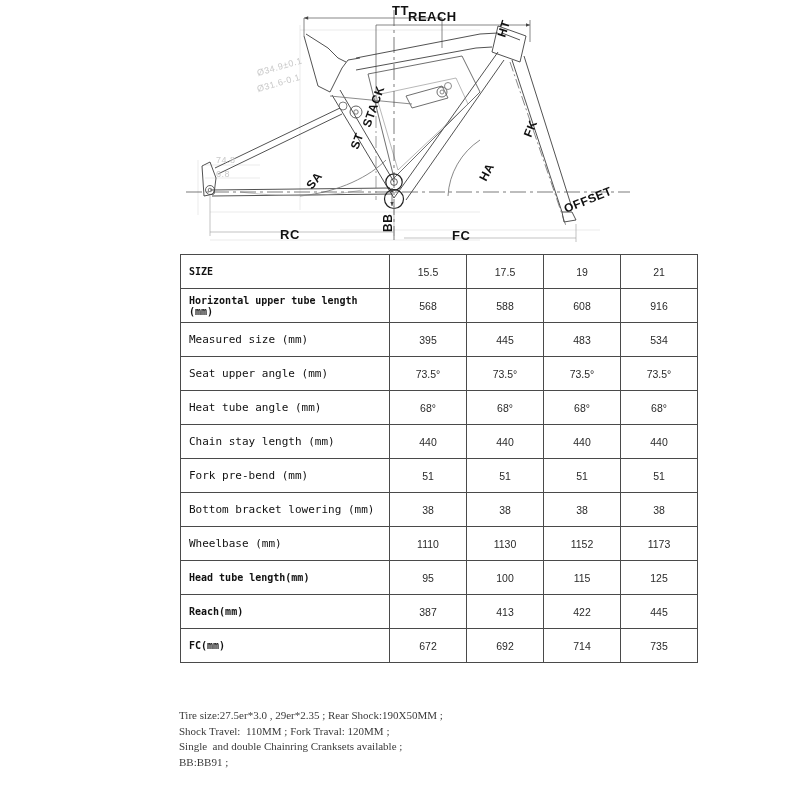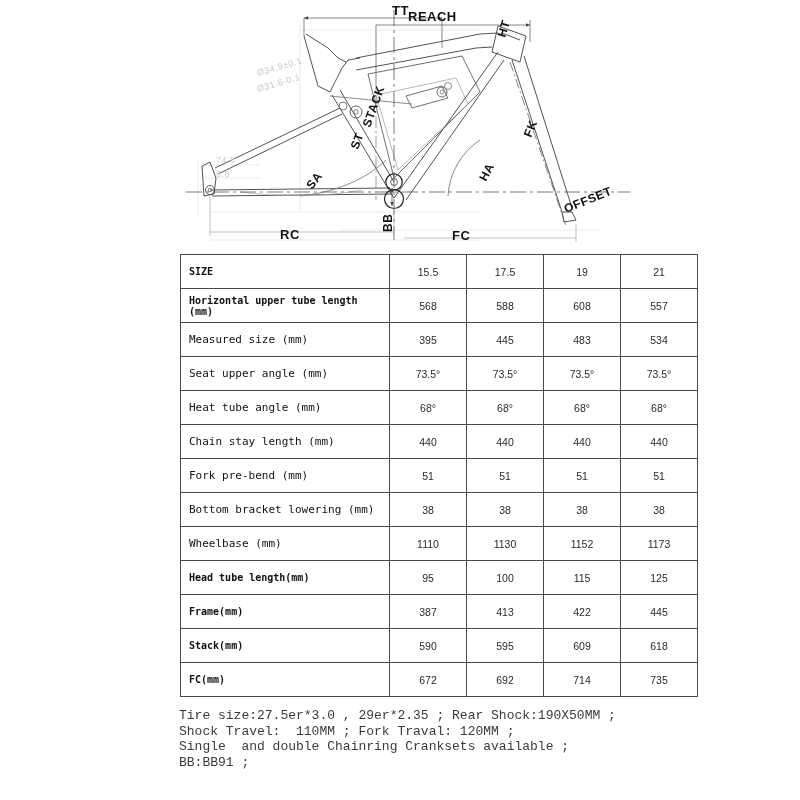--- a/index.html
+++ b/index.html
@@ -58,25 +58,25 @@
   }
   #spec-table tr.firstrow td.val{font-size:10.5px;}
 
   
   #notes{
     position:absolute;
     left:179px;top:708px;
     width:460px;
   }
   .note-line{
-    font-size:13px;
+    font-size:11px;
     line-height:15.5px;
     color:#3b3b3b;
     white-space:pre;
-    font-family:Liberation Mono, monospace;
+    font-family:Liberation Serif, serif;
   }
 </style>
 </head>
 <body>
 
 <div id="page">
 
   <div id="drawing">
     <svg width="450" height="250" viewBox="0 0 450 250" xmlns="http://www.w3.org/2000/svg">
       <defs>
@@ -213,21 +213,21 @@
           <td class="val">15.5</td>
           <td class="val">17.5</td>
           <td class="val">19</td>
           <td class="val">21</td>
         </tr>
         <tr>
           <td class="label b">Horizontal upper tube length (mm)</td>
           <td class="val">568</td>
           <td class="val">588</td>
           <td class="val">608</td>
-          <td class="val">557</td>
+          <td class="val">916</td>
         </tr>
         <tr>
           <td class="label">Measured size (mm)</td>
           <td class="val">395</td>
           <td class="val">445</td>
           <td class="val">483</td>
           <td class="val">534</td>
         </tr>
         <tr>
           <td class="label">Seat upper angle (mm)</td>
@@ -272,32 +272,25 @@
           <td class="val">1173</td>
         </tr>
         <tr>
           <td class="label b">Head tube length(mm)</td>
           <td class="val">95</td>
           <td class="val">100</td>
           <td class="val">115</td>
           <td class="val">125</td>
         </tr>
         <tr>
-          <td class="label b">Frame(mm)</td>
+          <td class="label b">Reach(mm)</td>
           <td class="val">387</td>
           <td class="val">413</td>
           <td class="val">422</td>
           <td class="val">445</td>
-        </tr>
-        <tr>
-          <td class="label b">Stack(mm)</td>
-          <td class="val">590</td>
-          <td class="val">595</td>
-          <td class="val">609</td>
-          <td class="val">618</td>
         </tr>
         <tr>
           <td class="label b">FC(mm)</td>
           <td class="val">672</td>
           <td class="val">692</td>
           <td class="val">714</td>
           <td class="val">735</td>
         </tr>
       </tbody>
   </table>

